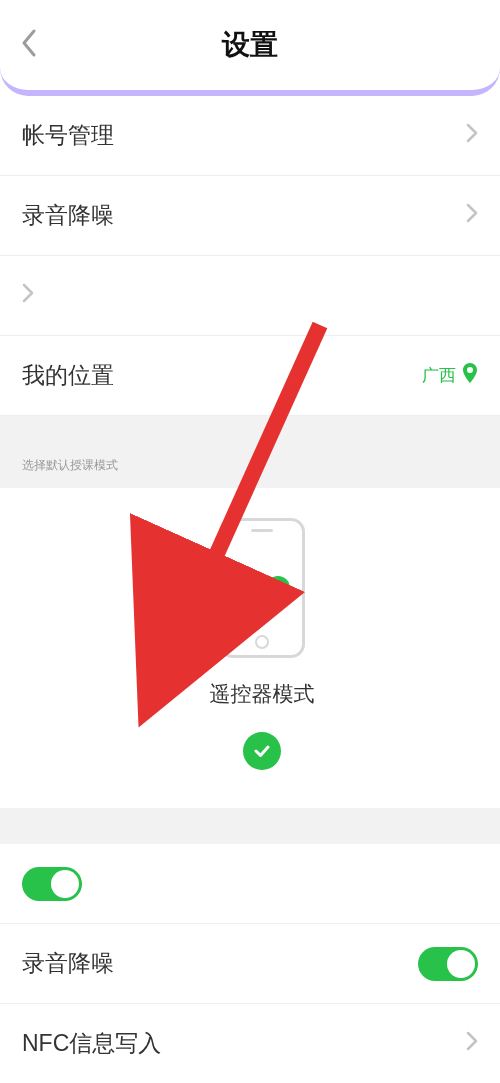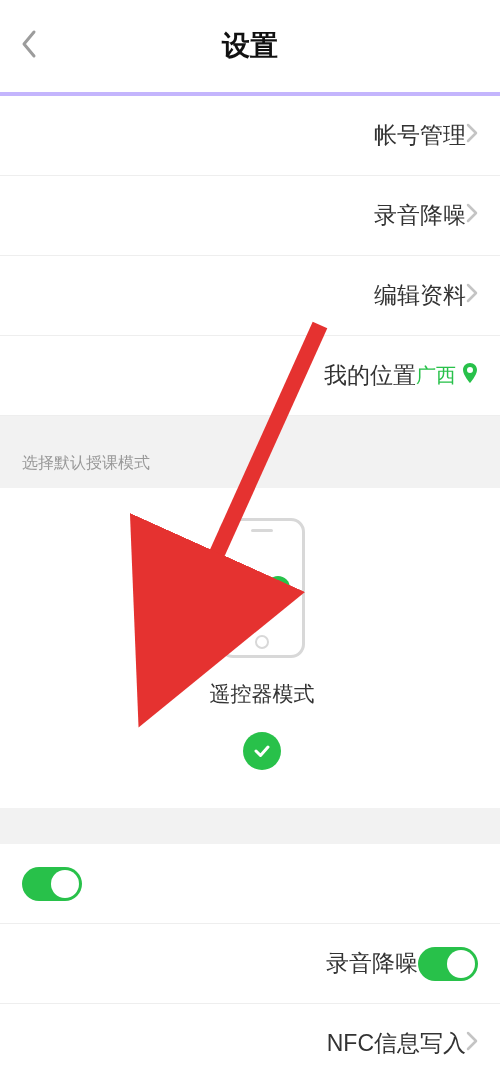--- a/index.html
+++ b/index.html
@@ -9,22 +9,23 @@
       font-family: -apple-system, "PingFang SC", "Helvetica Neue", Arial, sans-serif;
       background: #fff;
       color: #222;
       overflow: hidden;
       position: relative;
     }
     .header {
       height: 96px;
       display: flex;
       align-items: center;
-      border-bottom: 4px solid #c4b5fd;
-      position: relative;
+      border-bottom: 6px solid #c4b5fd;
+      position: relative;
+      border-radius: 28px;
     }
     .back {
       position: absolute;
       left: 20px;
       top: 50%;
       transform: translateY(-50%);
       color: #9c9c9c;
     }
     .title {
       flex: 1;
@@ -35,37 +36,37 @@
     }
     .list-item {
       height: 80px;
       display: flex;
       align-items: center;
       padding: 0 22px;
       border-bottom: 1px solid #eee;
       font-size: 23px;
       color: #333;
     }
-    .list-item .label { flex: 1; text-align: right; }
+    .list-item .label { flex: 1; }
     .chevron-r {
       color: #c4c4c4;
     }
     .value-green {
       color: #28c14a;
-      font-size: 20px;
+      font-size: 17px;
       margin-right: 6px;
     }
     .loc-pin { color: #28c14a; }
     .section-gap {
       background: #f2f2f2;
       height: 72px;
       display: flex;
       align-items: flex-end;
       padding: 0 22px 14px;
-      font-size: 16px;
+      font-size: 12px;
       color: #999;
     }
     .mode-area {
       background: #fff;
       padding: 30px 0 38px;
       display: flex;
     }
     .mode-col {
       flex: 1;
       display: flex;
@@ -219,21 +220,20 @@
 <div class="list-item">
   <span class="label">录音降噪</span>
   <span class="chevron-r">
     <svg width="12" height="20" viewBox="0 0 12 20">
         <polyline points="2,2 10,10 2,18" fill="none" stroke="currentColor" stroke-width="2.5" stroke-linecap="round" stroke-linejoin="round"></polyline>
       </svg>
   </span>
 </div>
 
 <div class="list-item">
-  <span class="label">编辑资料</span>
   <span class="chevron-r">
     <svg width="12" height="20" viewBox="0 0 12 20">
         <polyline points="2,2 10,10 2,18" fill="none" stroke="currentColor" stroke-width="2.5" stroke-linecap="round" stroke-linejoin="round"></polyline>
       </svg>
   </span>
 </div>
 
 <div class="list-item">
   <span class="label">我的位置</span>
   <span class="value-green">广西</span>

